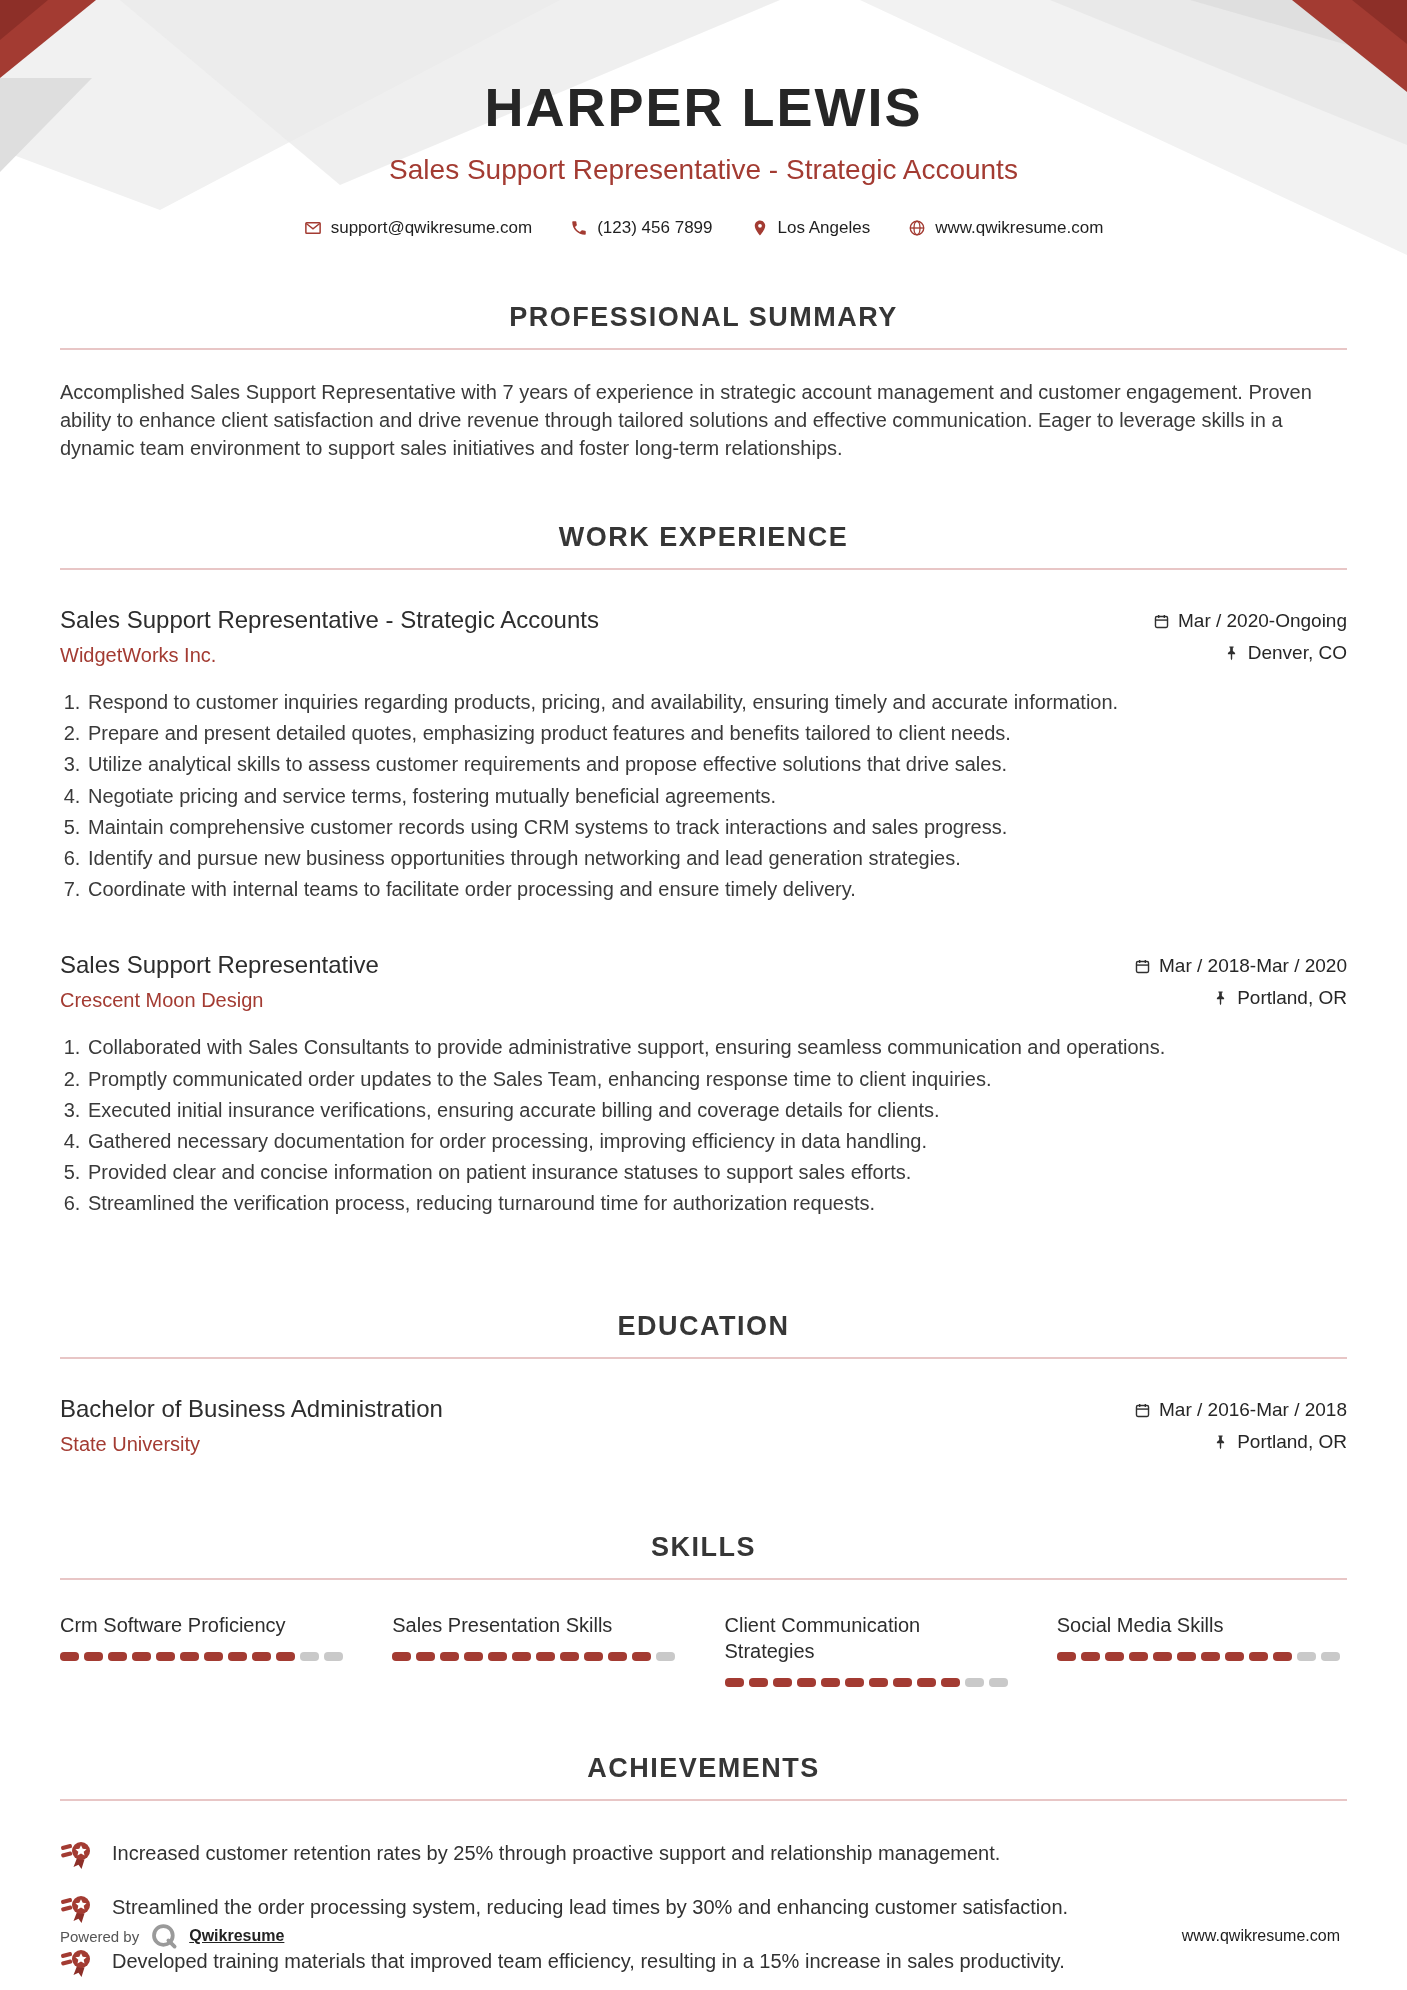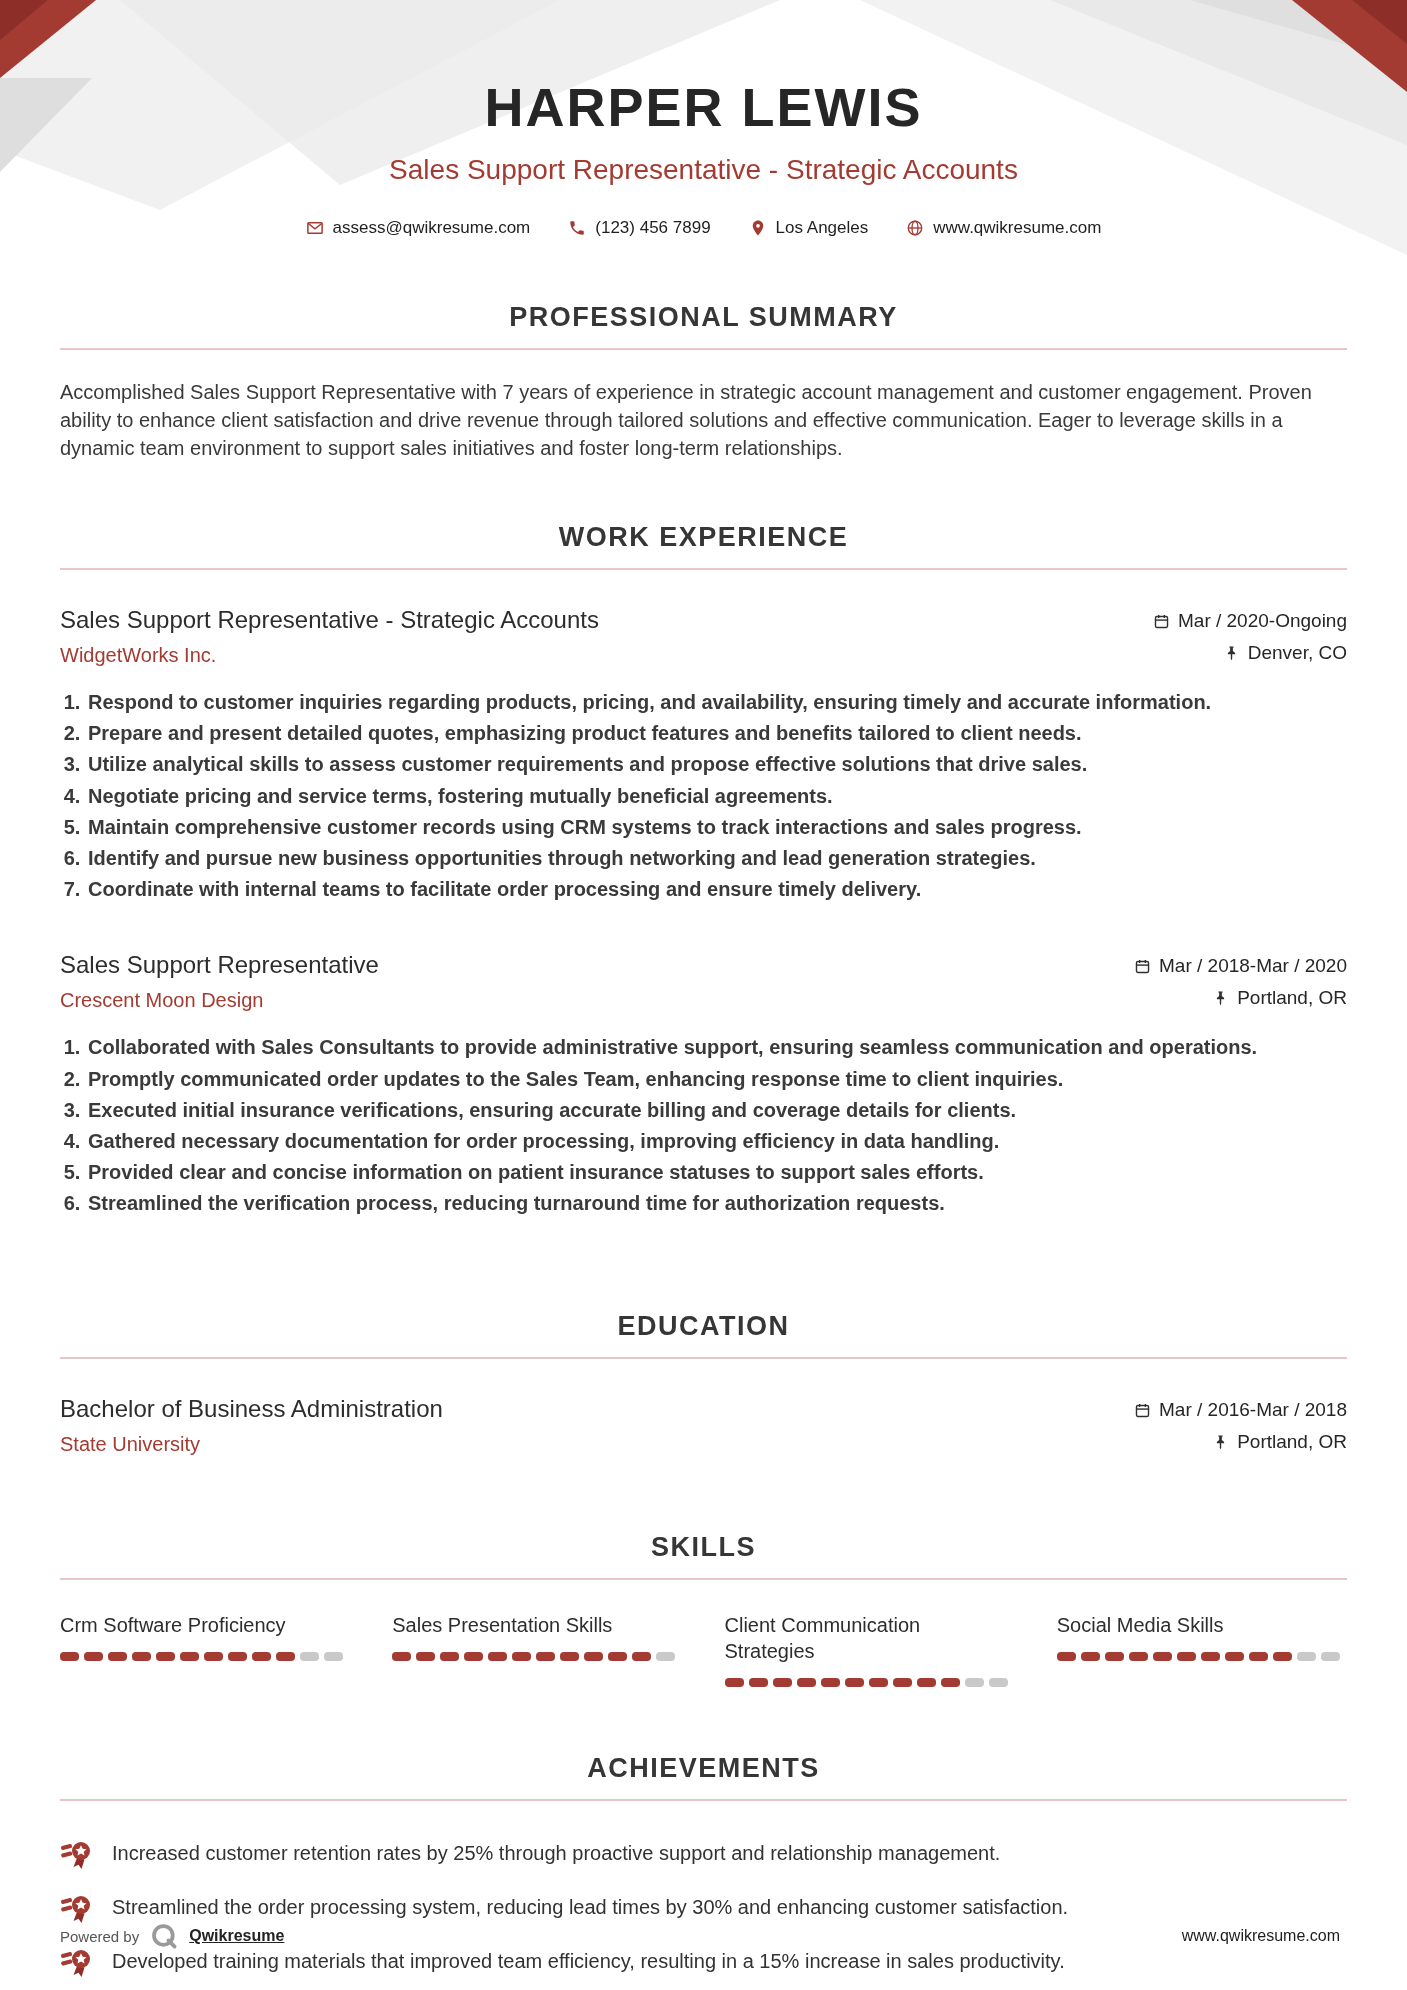--- a/index.html
+++ b/index.html
@@ -35,21 +35,21 @@
 
   .job{margin-top:36px;}
   .job + .job{margin-top:48px;}
   .job-head{display:flex;justify-content:space-between;align-items:flex-start;}
   .job-title{font-size:24px;color:#2d2d2d;}
   .company{font-size:20px;color:var(--accent);margin-top:10px;}
   .job-meta{display:flex;flex-direction:column;align-items:flex-end;gap:10px;font-size:19px;color:#262626;white-space:nowrap;padding-top:4px;}
   .meta-line{display:flex;align-items:center;gap:8px;}
 
   ol.duties{margin:22px 0 0;padding-left:26px;font-size:20px;line-height:1.36;color:var(--text);}
-  ol.duties li{margin-bottom:4px;padding-left:2px;font-weight:bold;}
+  ol.duties li{margin-bottom:4px;padding-left:2px;}
 
   .edu-desc{margin:18px 0 0;font-size:20px;color:var(--text);}
 
   .skills-grid{display:grid;grid-template-columns:repeat(4,1fr);column-gap:42px;margin-top:32px;}
   .skill-name{font-size:20px;color:#2d2d2d;line-height:1.3;}
   .skill-bar{margin-top:14px;display:flex;gap:5px;flex-wrap:nowrap;}
   .dash{width:19px;height:9px;border-radius:4px;background:var(--dash-empty);flex-shrink:0;}
   .dash.filled{background:var(--accent);}
 
   .ach-list{margin-top:36px;}
@@ -105,21 +105,21 @@
 
     <header>
       <h1 class="name">HARPER LEWIS</h1>
       <div class="subtitle">Sales Support Representative - Strategic Accounts</div>
       <div class="contact">
         <span class="item">
           <svg class="ic" viewBox="0 0 24 24">
             <rect x="2.5" y="5" width="19" height="14" rx="1" fill="none" stroke="var(--accent)" stroke-width="2"></rect>
             <path d="M3 6l9 7 9-7" fill="none" stroke="var(--accent)" stroke-width="2"></path>
           </svg>
-          <span>assess@qwikresume.com</span>
+          <span>support@qwikresume.com</span>
         </span>
         <span class="item">
           <svg class="ic" viewBox="0 0 24 24">
             <path d="M6.6 10.8c1.5 2.9 3.8 5.2 6.6 6.6l2.2-2.2c.3-.3.7-.4 1-.2 1.1.4 2.3.6 3.6.6.6 0 1 .4 1 1V20c0 .6-.4 1-1 1C10.6 21 3 13.4 3 4c0-.6.4-1 1-1h3.5c.6 0 1 .4 1 1 0 1.2.2 2.4.6 3.6.1.3 0 .7-.2 1l-2.3 2.2z" fill="var(--accent)"></path>
           </svg>
           <span>(123) 456 7899</span>
         </span>
         <span class="item">
           <svg class="ic" viewBox="0 0 24 24">
             <path d="M12 2C8.1 2 5 5.1 5 9c0 5.2 7 13 7 13s7-7.8 7-13c0-3.9-3.1-7-7-7zm0 9.5A2.5 2.5 0 1 1 12 6.5a2.5 2.5 0 0 1 0 5z" fill="var(--accent)"></path>

